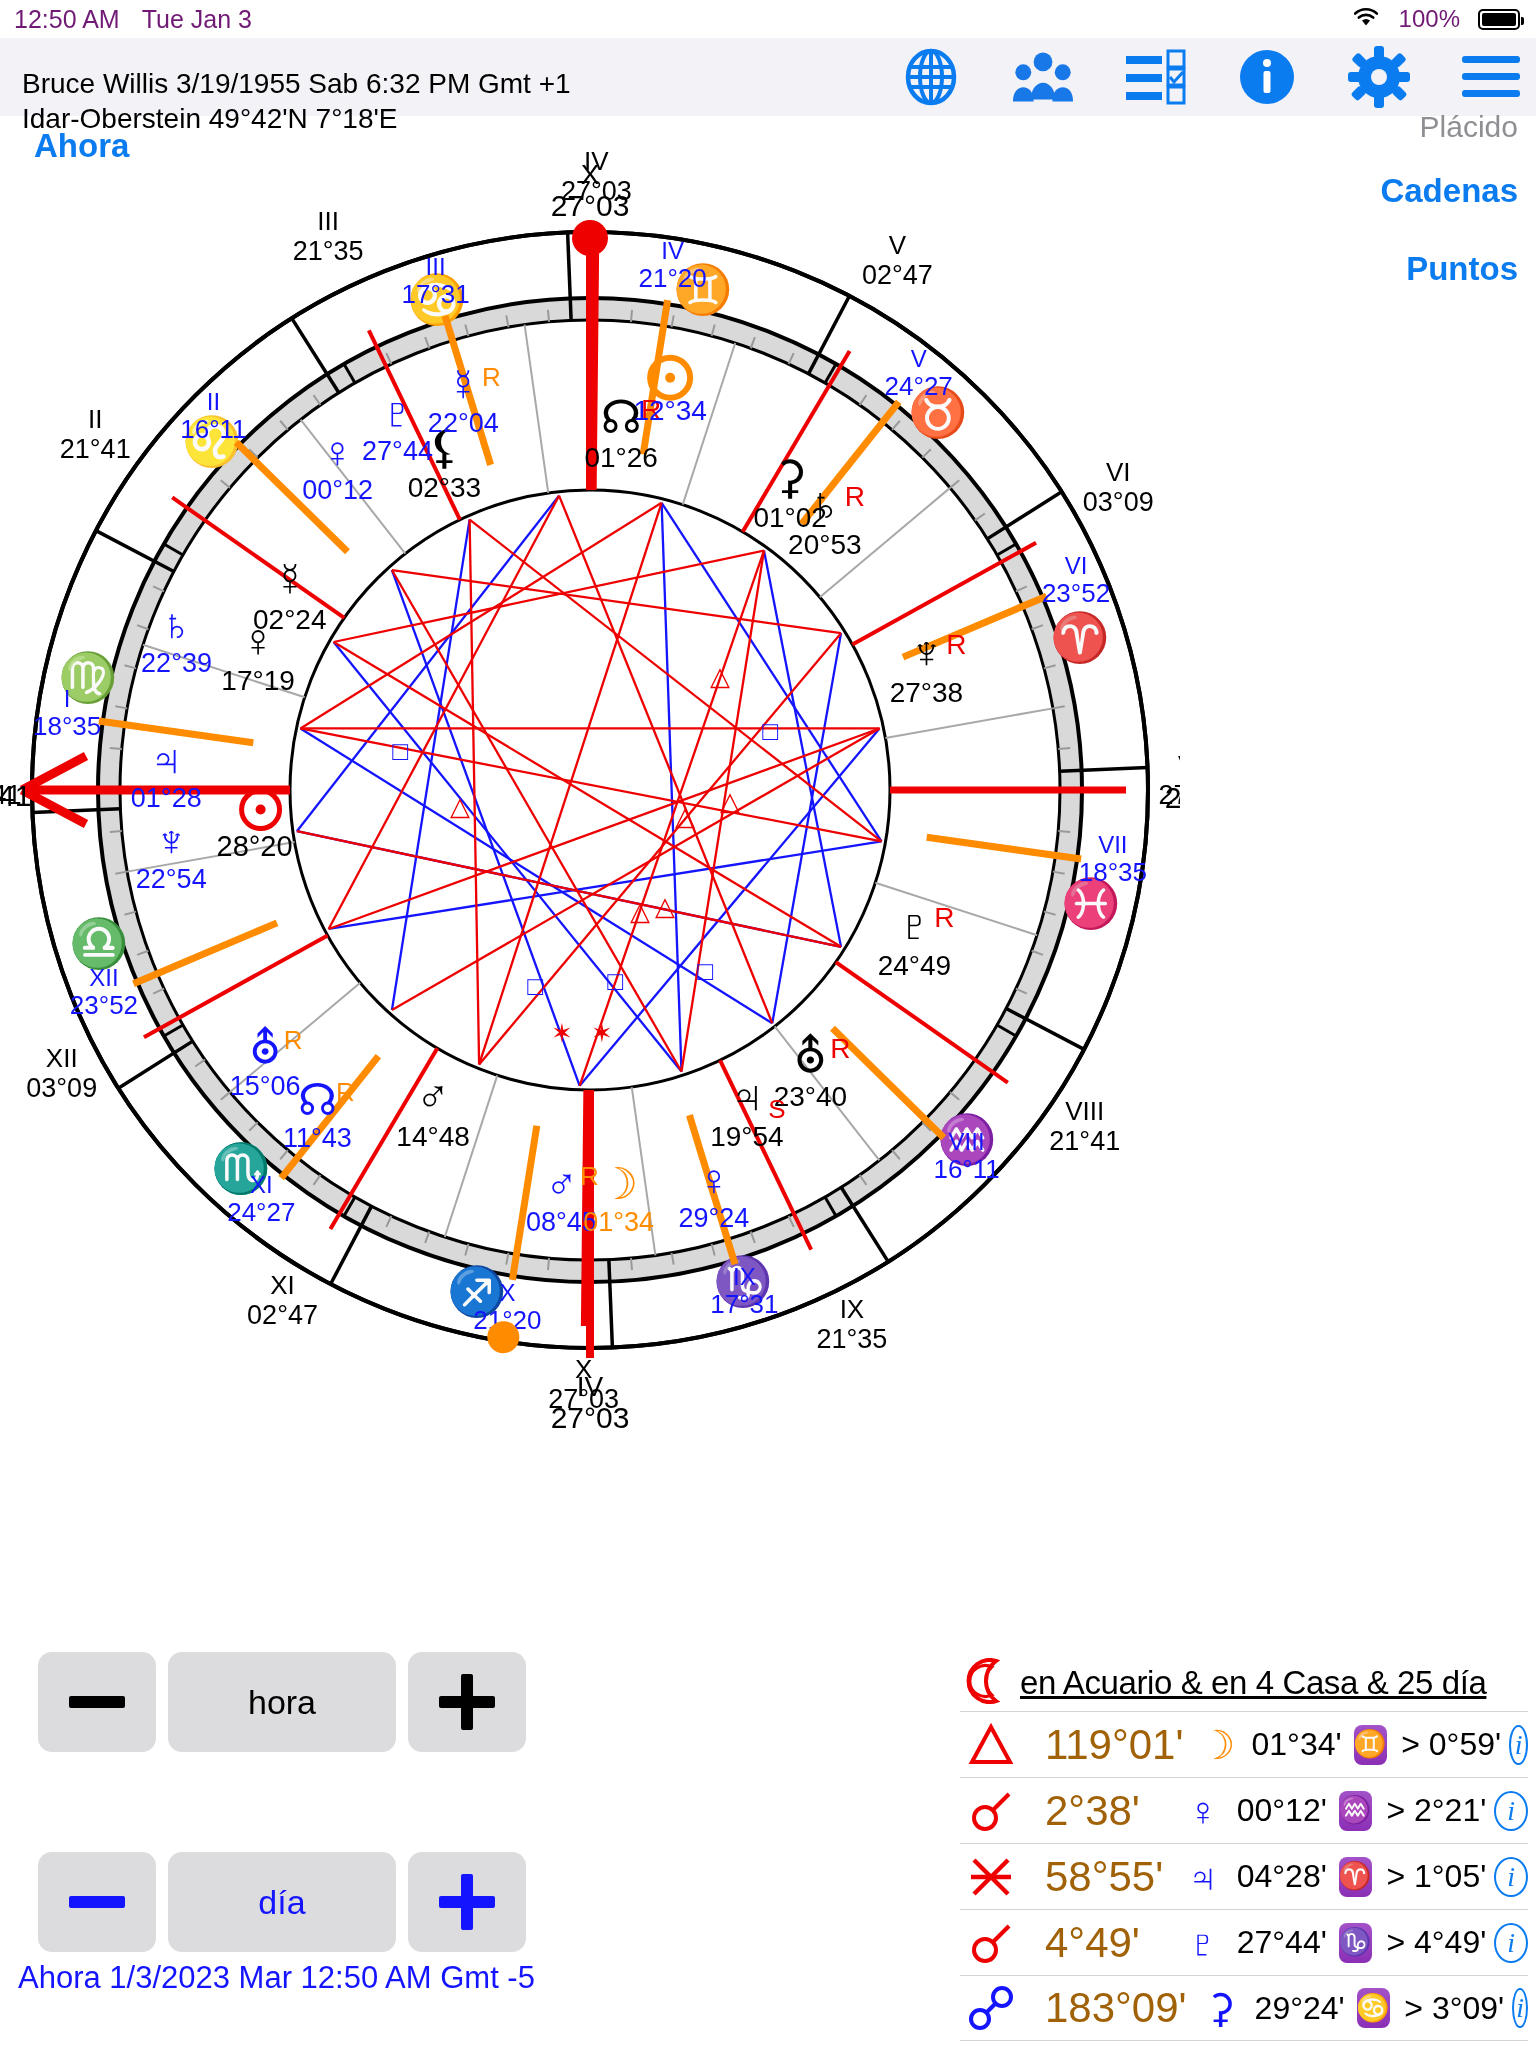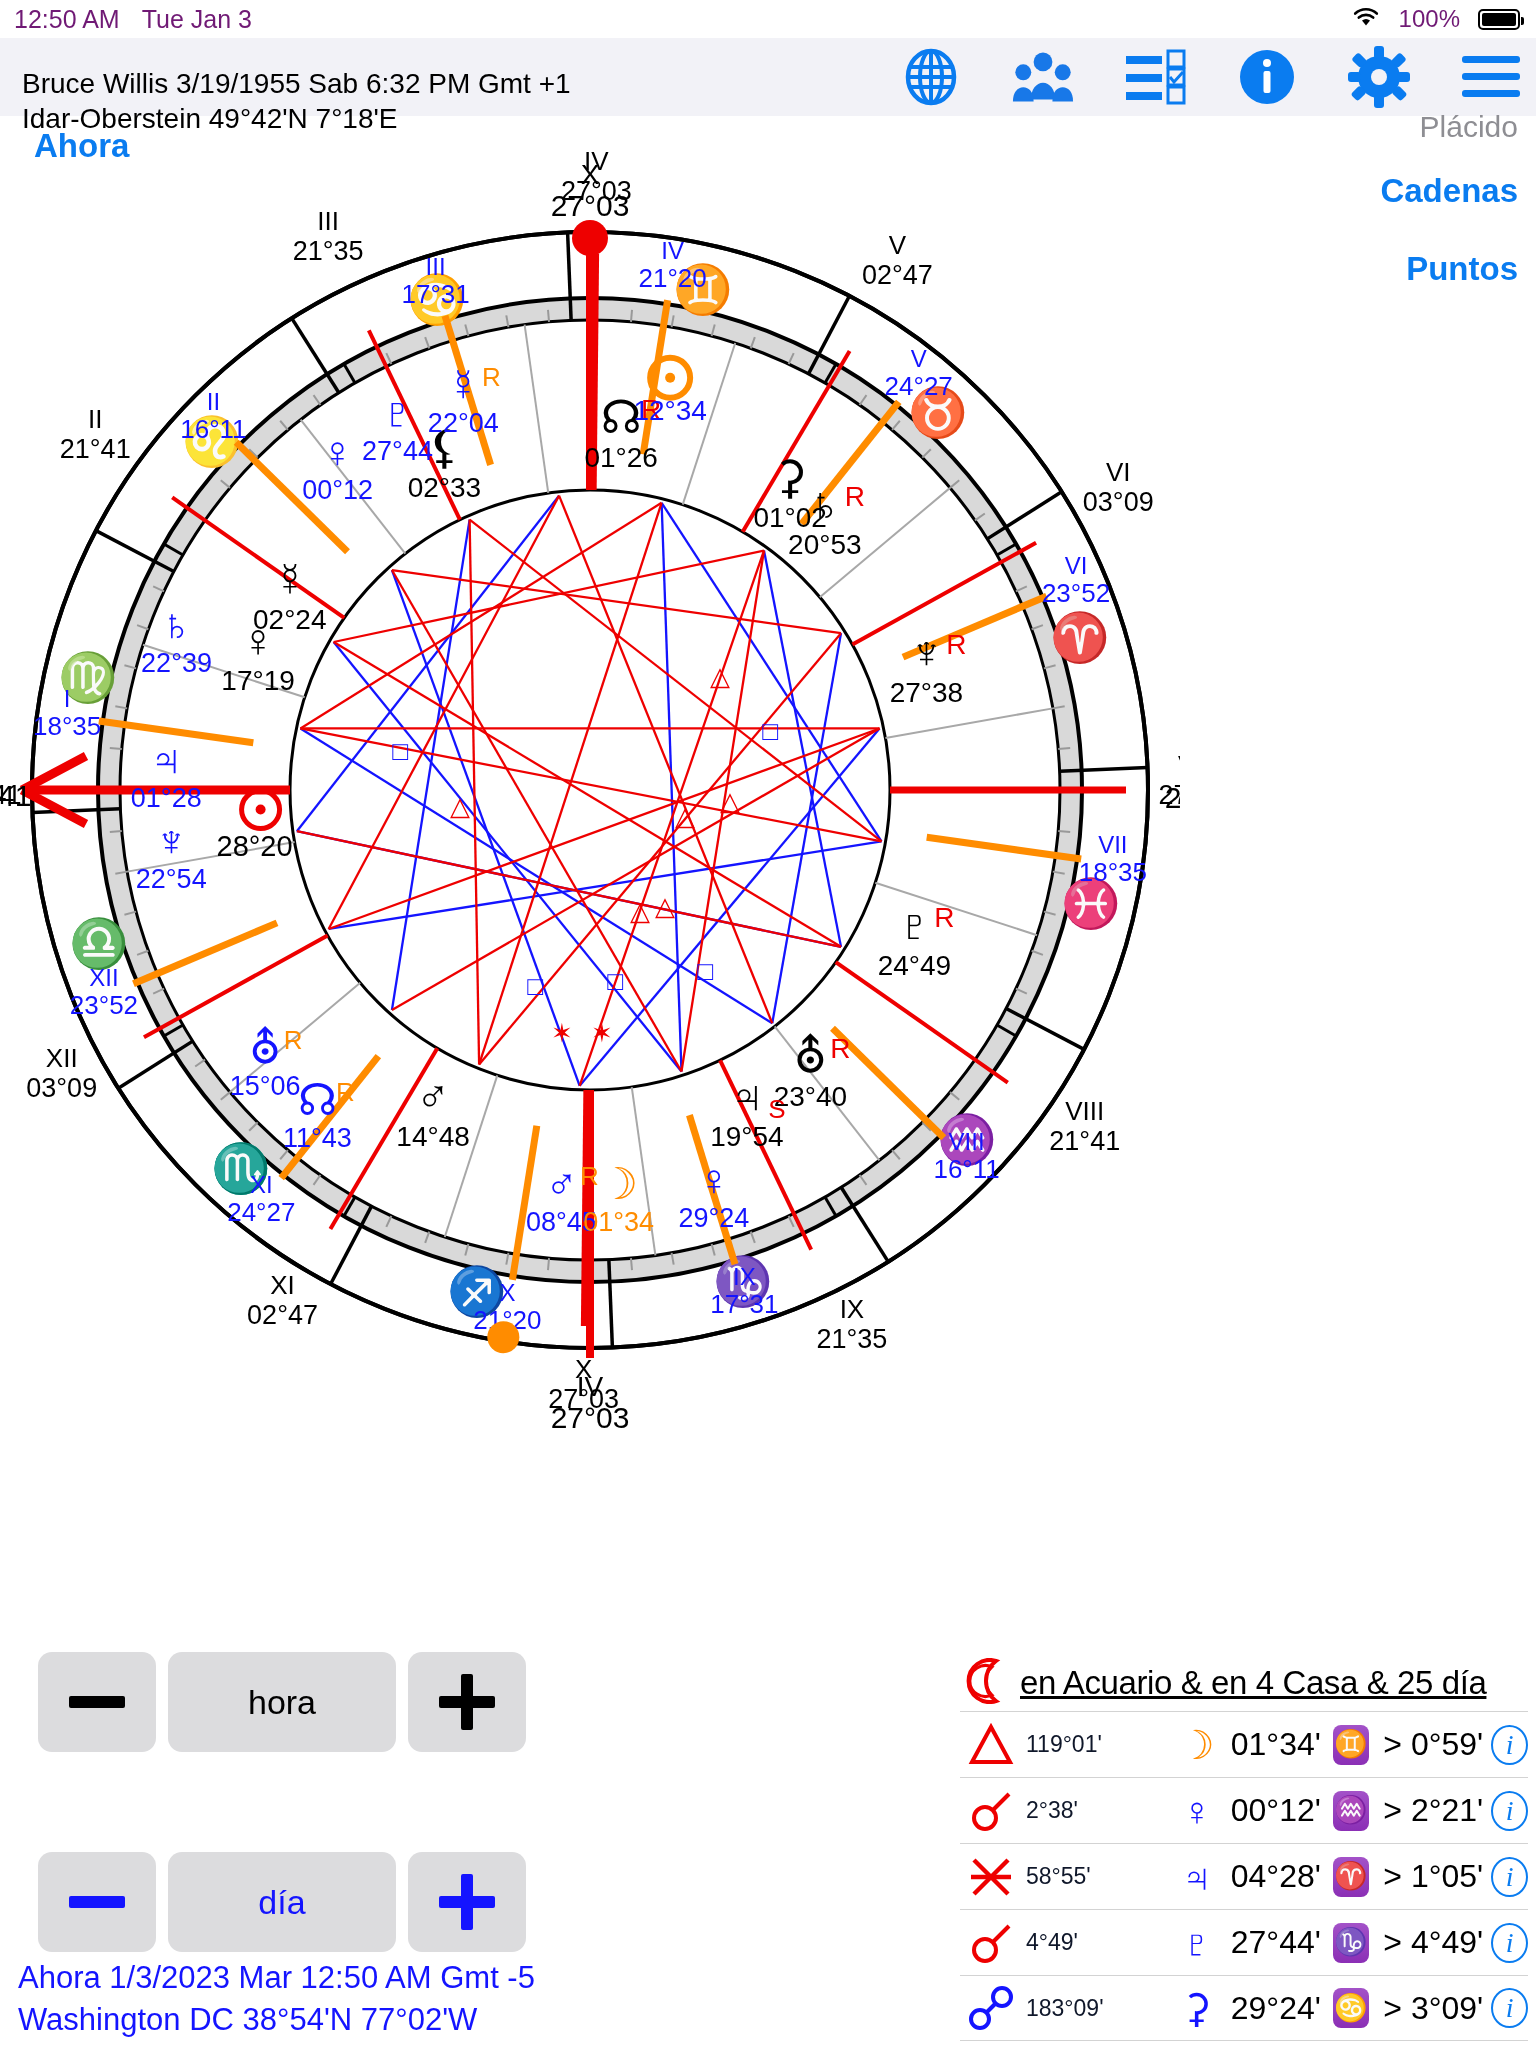--- a/index.html
+++ b/index.html
@@ -98,21 +98,21 @@
   .moonline .txt {
     font-size: 33px; color: #000; text-decoration: underline;
     white-space: nowrap; letter-spacing: -0.4px;
   }
   .asprow {
     display: flex; align-items: center; height: 66px;
     border-top: 1px solid #d3d3d3; gap: 8px; padding-left: 4px;
   }
   .asprow:last-child { border-bottom: 1px solid #d3d3d3; }
   .asp-sym { width: 54px; display:flex; align-items:center; justify-content:center; flex: 0 0 54px; }
-  .asp-orb { font-size: 23px; color: #0f172a; width: 150px; white-space: nowrap; }
+  .asp-orb { font-size: 42px; color: #a16207; width: 150px; white-space: nowrap; margin-left: 19px; }
   .asp-pl  { width: 52px; display:flex; align-items:center; justify-content:center; flex: 0 0 52px; }
   .asp-deg { font-size: 32px; color: #000; white-space: nowrap; }
   .signchip {
     width: 40px; height: 40px; border-radius: 8px;
     background: linear-gradient(#a352c8, #8b2fb5);
     display: flex; align-items: center; justify-content: center;
     color: #fff; font-size: 27px; line-height: 1; margin: 0 4px;
   }
   .asp-exact { font-size: 32px; color: #000; white-space: nowrap; margin-left: 2px; }
   .infobtn {
@@ -594,21 +594,20 @@
         <span class="glyph-minus"></span>
       </div>
   <div class="stepbtn wide lbl-blue">día</div>
   <div class="stepbtn sq k-blue">
         <span class="glyph-plus"></span>
       </div>
 </div>
 
 <div id="footer-now">
   <div>Ahora 1/3/2023 Mar 12:50 AM Gmt -5</div>
-  <div>Washington DC 38°54'N 77°02'W</div>
 </div>
 
 <div id="aspectpanel">
   <div class="moonline">
     <span>
       <svg width="44" height="46" viewBox="0 0 44 46">
             <path d="M30 3a21 21 0 100 40 25 25 0 010-40z" fill="none" stroke="#ee0000" stroke-width="4"></path>
             <path d="M26 9a15.5 15.5 0 100 28 19 19 0 010-28z" fill="none" stroke="#ee0000" stroke-width="3"></path>
           </svg>
     </span>

